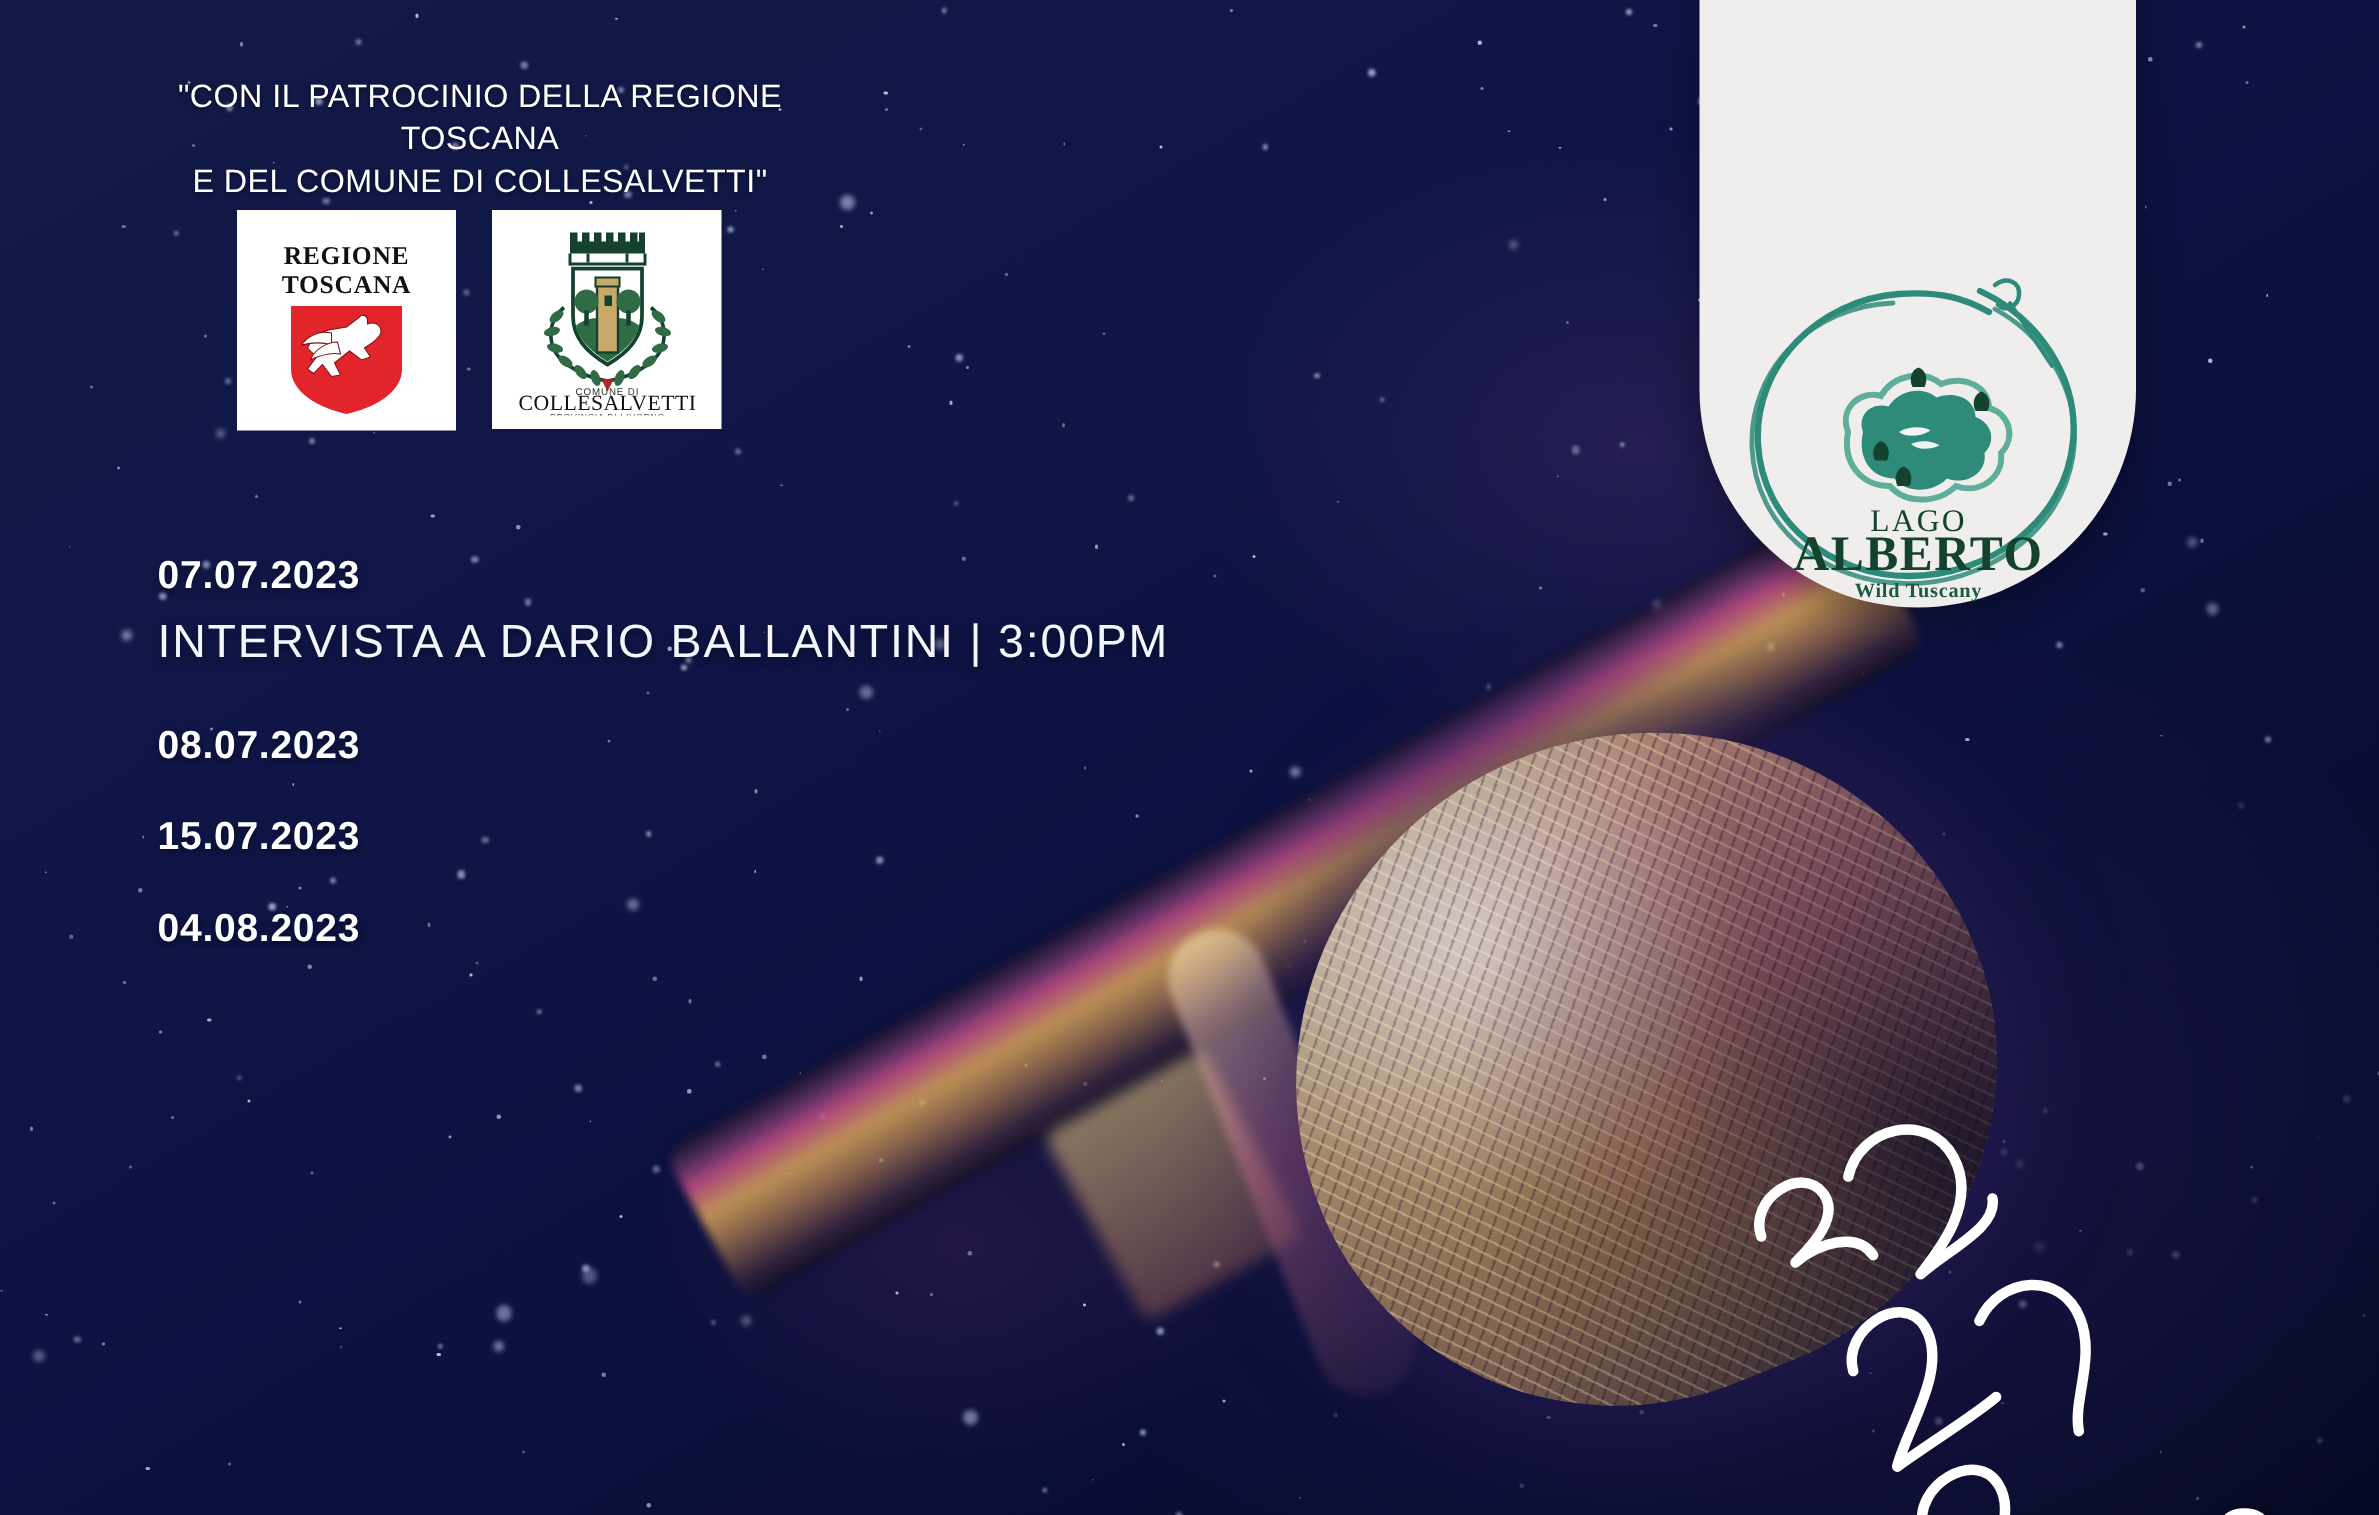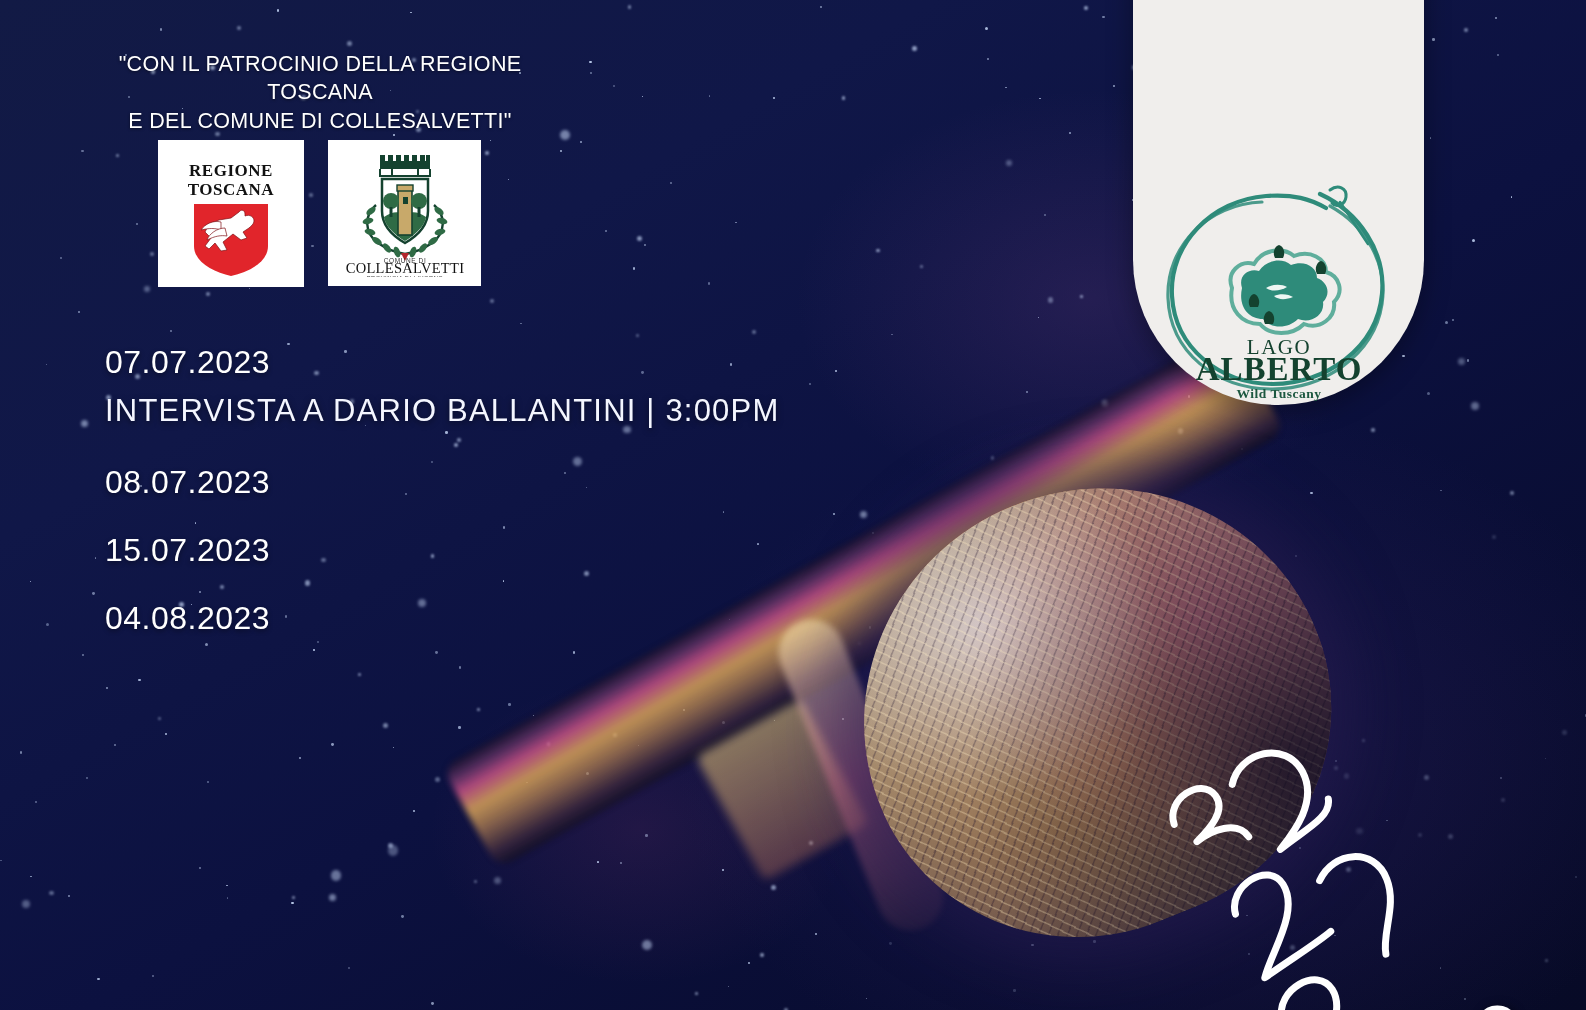--- a/index.html
+++ b/index.html
@@ -101,22 +101,22 @@
   
   .inst-logos{position:absolute;left:158px;top:140px;display:flex;gap:24px;}
   .inst-card{background:#ffffff;display:flex;align-items:center;justify-content:center;}
   .inst-card.toscana{width:146px;height:147px;}
   .inst-card.collesalvetti{width:153px;height:146px;}
 
   
   .events{position:absolute;left:105px;top:345px;width:800px;}
   .event{margin-bottom:32px;}
   .event-date{
-    color:#ffffff;font-size:32px;font-weight:400;letter-spacing:.5px;
-    line-height:1.12;text-shadow:0 2px 5px rgba(0,0,0,.45);
+    color:#ffffff;font-size:26px;font-weight:700;letter-spacing:.5px;
+    line-height:1.12;text-shadow:0 2px 5px rgba(0,0,0,.45);margin-top:24px;
   }
   .event-desc{
     color:#f4f6ff;font-size:31px;font-weight:300;letter-spacing:1.2px;
     line-height:1.42;margin-top:8px;white-space:pre-line;
     text-shadow:0 2px 6px rgba(0,0,0,.5);
   }
 
   
   .vertical-brand{
     position:absolute;right:58px;bottom:10px;

